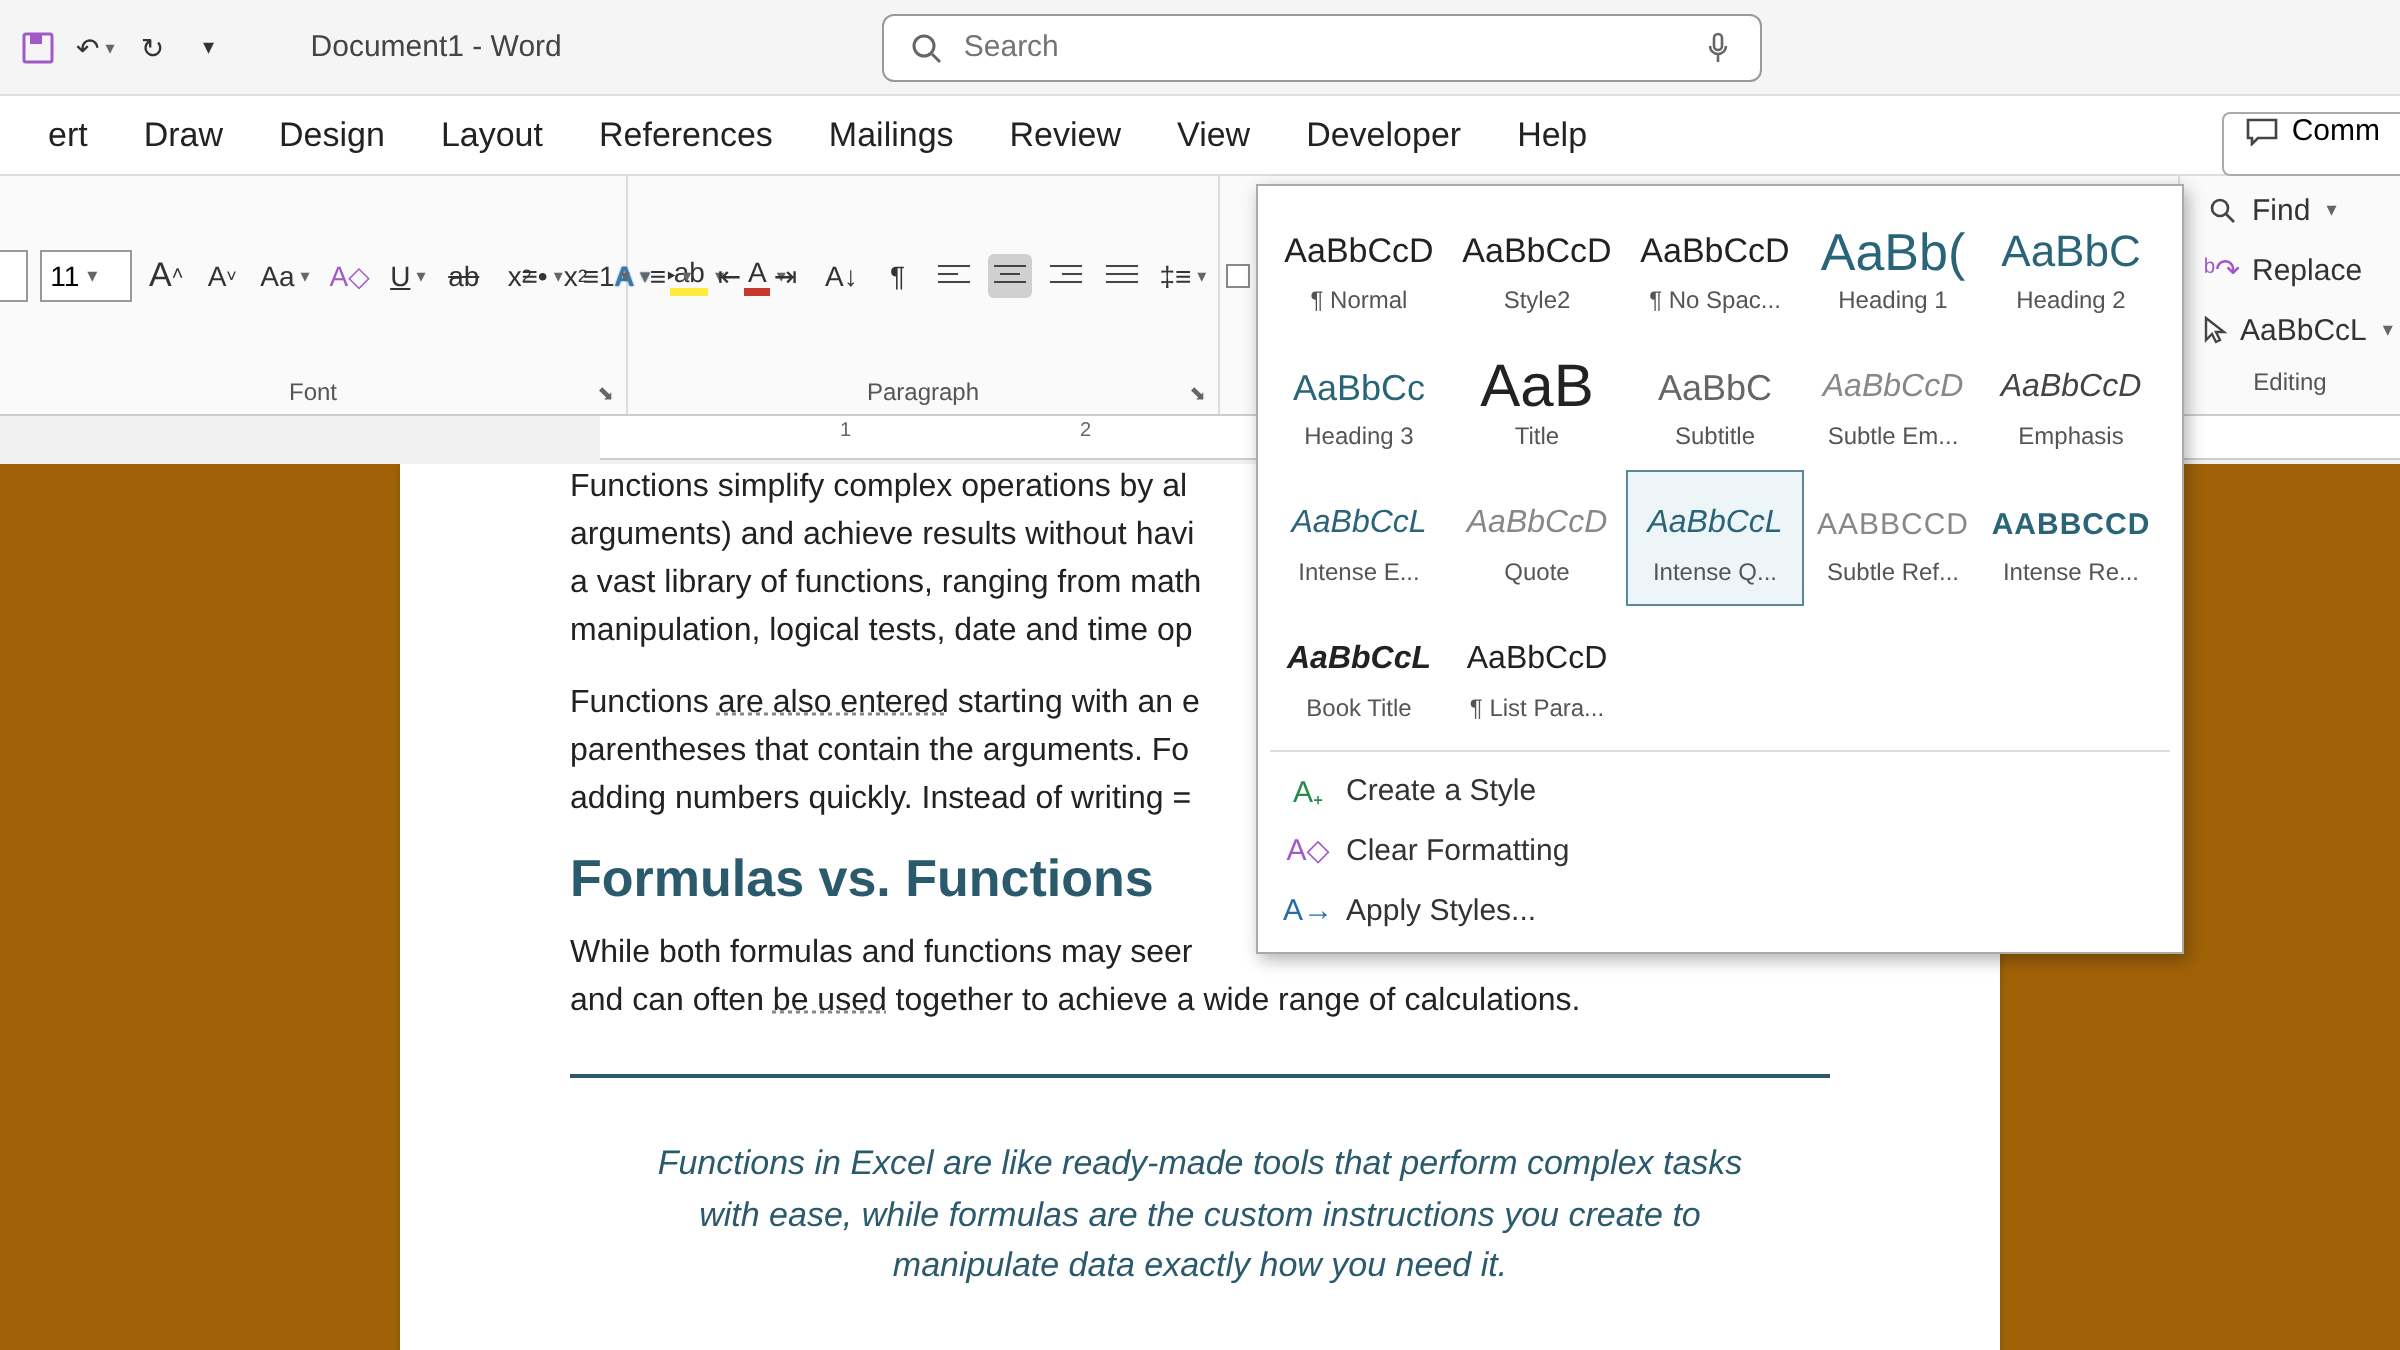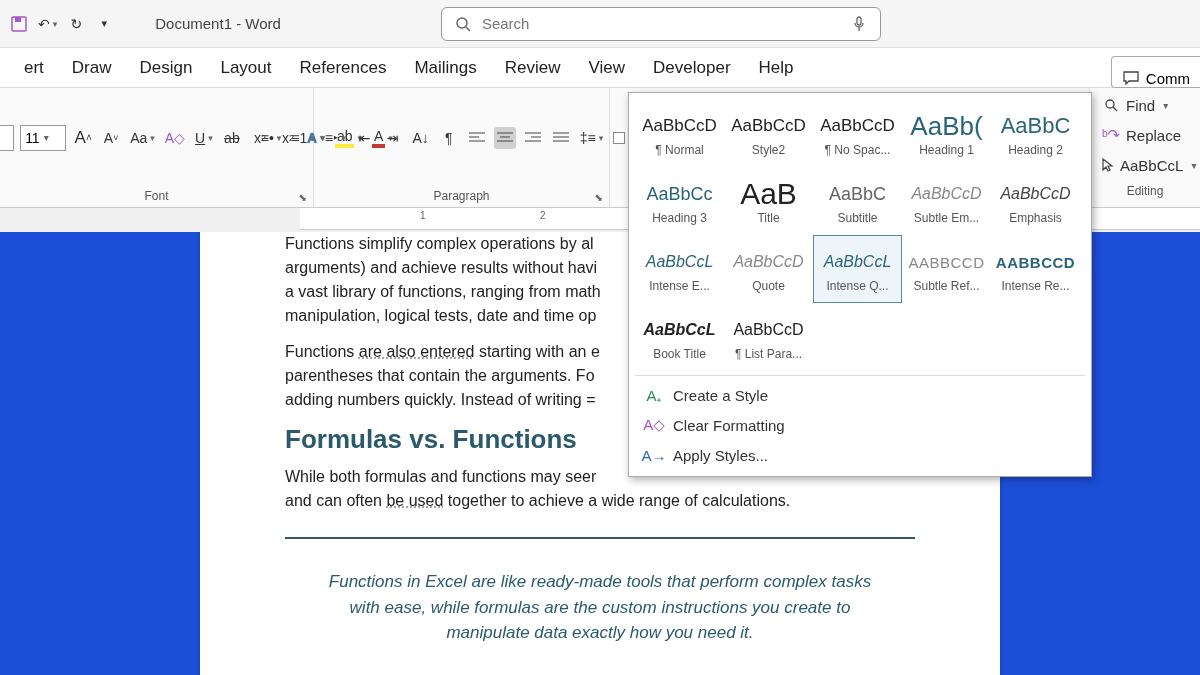--- a/index.html
+++ b/index.html
@@ -25,37 +25,37 @@
 .combo { height: 26px; border: 1px solid #999; background: #fff; font-size: 14px; padding: 0 4px; display: flex; align-items: center; gap: 4px; }
 .combo::after { content: "▾"; font-size: 10px; color: #666; }
 
 .editing-group { padding: 4px 12px; display: flex; flex-direction: column; gap: 4px; }
 .editing-item { display: flex; align-items: center; gap: 6px; font-size: 15px; color: #333; cursor: pointer; height: 26px; }
 .editing-item.dd::after { content: "▾"; font-size: 10px; color: #666; margin-left: 2px; }
 
 .ruler { height: 22px; background: #fff; border-bottom: 1px solid #ccc; position: relative; font-size: 10px; color: #666; margin-left: 300px; }
 .ruler span { position: absolute; top: 2px; }
 
-.page-area { position: absolute; top: 232px; left: 0; right: 0; bottom: 0; background: #1d4ed8; overflow: hidden; }
+.page-area { position: absolute; top: 232px; left: 0; right: 0; bottom: 0; background: #a16207; overflow: hidden; }
 .page { position: absolute; left: 200px; top: 0; width: 800px; background: #fff; box-shadow: 0 0 4px rgba(0,0,0,0.2); padding: 0 85px 40px; }
 .page p { font-size: 16px; color: #222; line-height: 1.5; margin-bottom: 12px; }
 .page h2 { font-size: 26px; color: #2a5a6b; font-weight: 600; margin: 4px 0 10px; }
 .quote-block { border-top: 2px solid #2a5a6b; border-bottom: 2px solid #2a5a6b; padding: 30px 40px; margin: 24px 0; text-align: center; font-style: italic; color: #2a5a6b; font-size: 17px; line-height: 1.5; }
 
 .styles-gallery { position: absolute; left: 628px; top: 92px; width: 464px; background: #fff; border: 1px solid #aaa; box-shadow: 2px 3px 8px rgba(0,0,0,0.3); z-index: 100; padding: 6px; }
 .styles-grid { display: flex; flex-wrap: wrap; }
 .style-item { width: 89px; height: 68px; display: flex; flex-direction: column; align-items: center; justify-content: center; cursor: pointer; border: 1px solid transparent; }
 .style-item.selected { border: 1px solid #5a8a9a; background: #eef5f8; }
 .style-preview { font-size: 16px; height: 34px; display: flex; align-items: center; }
 .style-label { font-size: 12px; color: #555; white-space: nowrap; overflow: hidden; text-overflow: ellipsis; max-width: 84px; text-align: center; }
 .gallery-footer { border-top: 1px solid #ddd; margin-top: 4px; padding-top: 4px; }
 .gallery-action { display: flex; align-items: center; gap: 10px; padding: 6px 10px; font-size: 15px; color: #333; cursor: pointer; }
 
 .ic { width: 18px; height: 18px; display: inline-flex; align-items: center; justify-content: center; }
-.comm-btn { position: absolute; right: 0; top: 56px; height: 32px; border: 1px solid #aaa; border-right: none; background: #fff; display: flex; align-items: flex-end; gap: 6px; padding: 0 10px; font-size: 15px; border-radius: 4px 0 0 4px; }
+.comm-btn { position: absolute; right: 0; top: 56px; height: 32px; border: 1px solid #aaa; border-right: none; background: #fff; display: flex; align-items: flex-start; gap: 6px; padding: 0 10px; font-size: 15px; border-radius: 4px 0 0 4px; }
 
 .dotted { text-decoration: underline dotted #888; }
 .align-active { background: #d0d0d0; border-radius: 3px; padding: 2px; }
 </style>
 </head>
 <body>
 
 <div class="titlebar">
   <div class="qat">
     <span class="rbtn" style="color:#a158c9">

